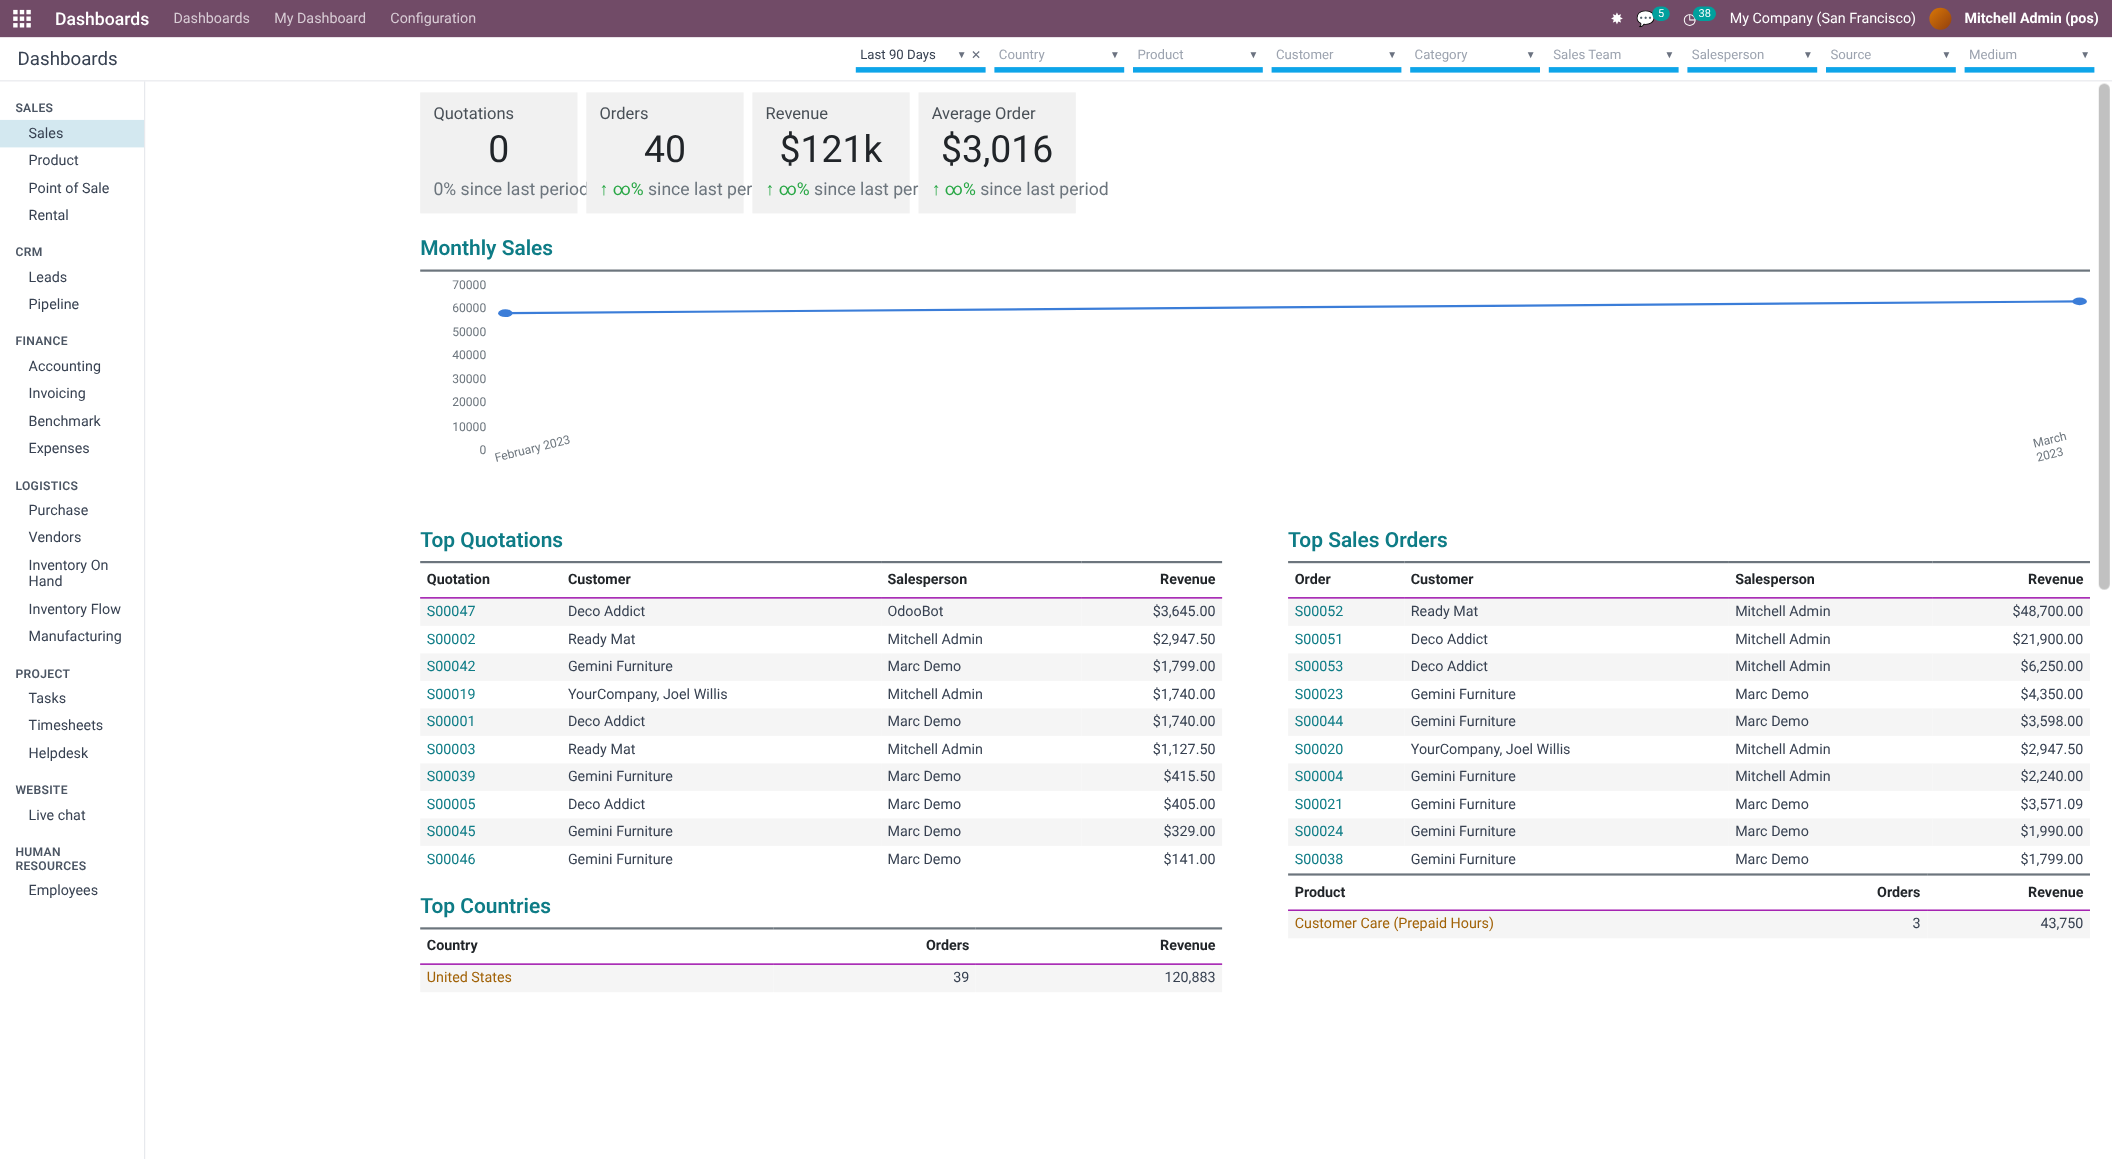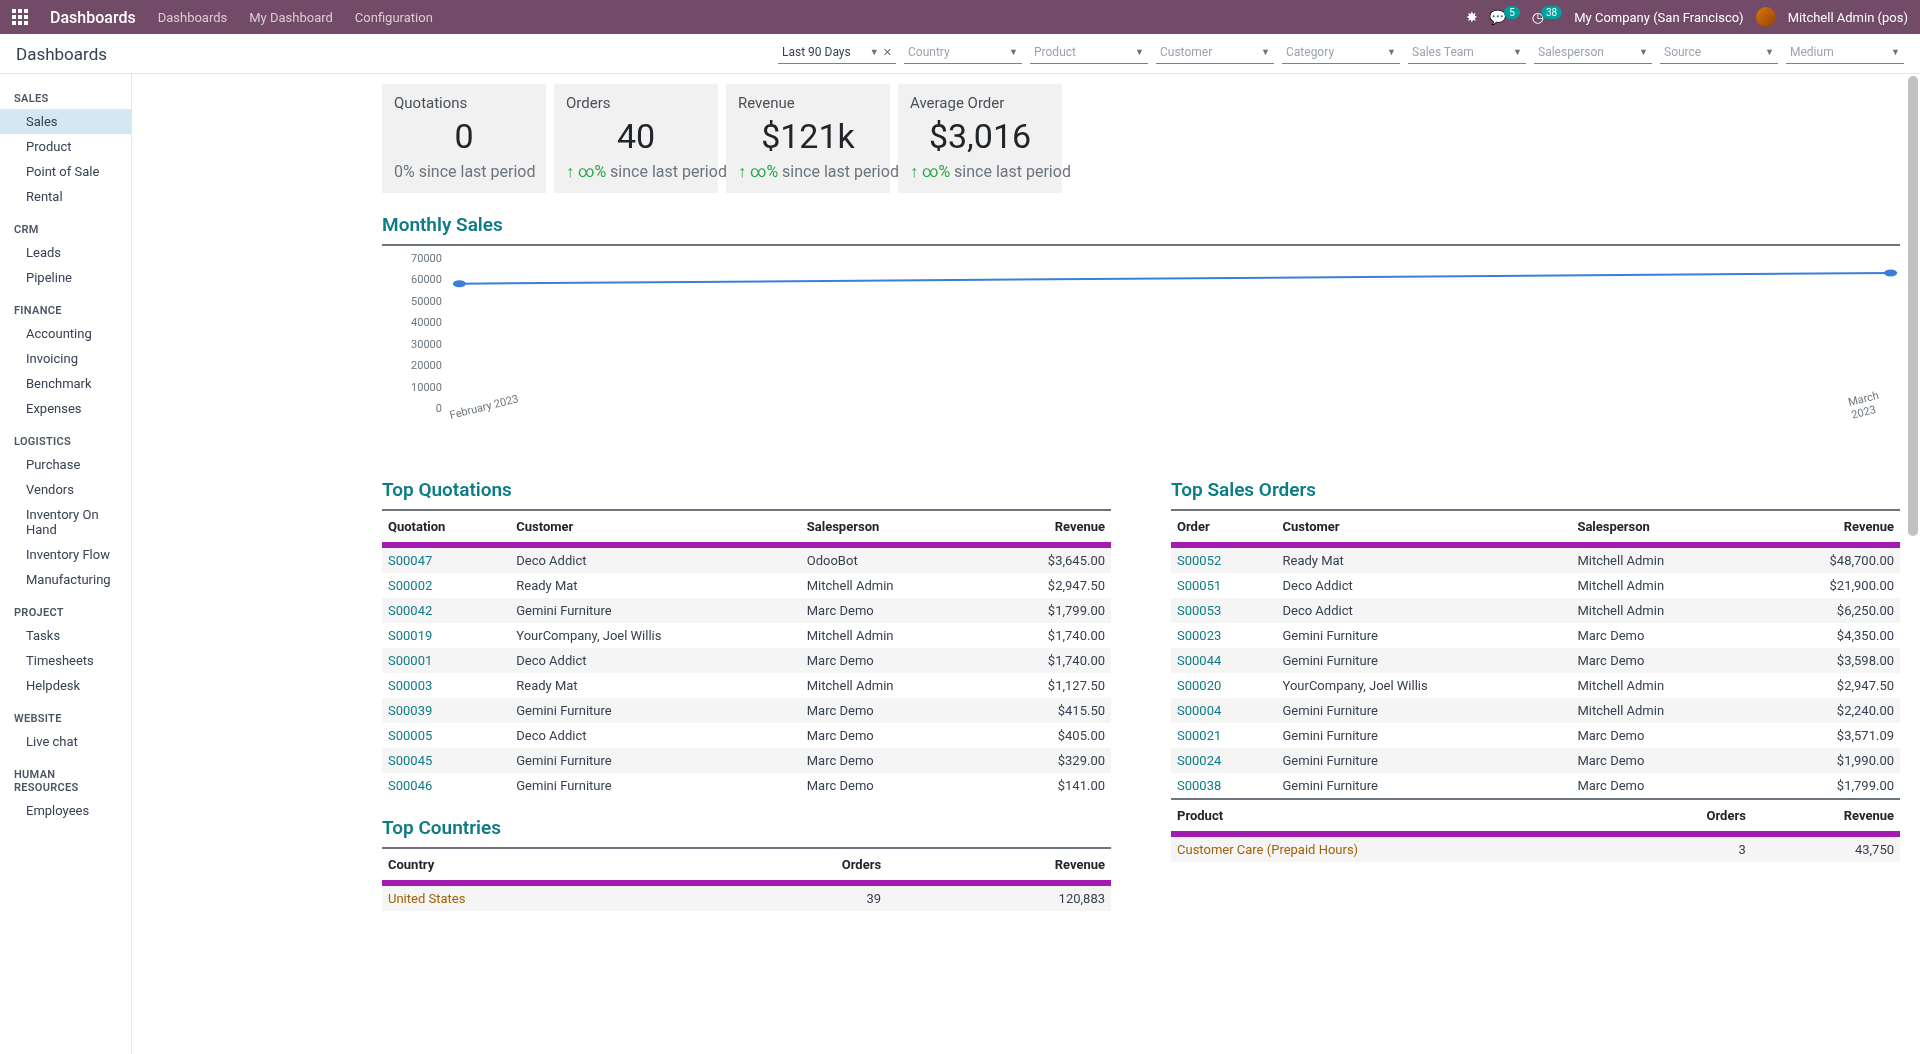--- a/index.html
+++ b/index.html
@@ -13,38 +13,38 @@
 .apps-icon span { background: #fff; width: 4px; height: 4px; }
 .brand { font-size: 16px; font-weight: 500; }
 .topnav a { color: #d9cdd6; text-decoration: none; font-size: 13px; }
 .nav-icon { display: inline-flex; align-items: center; font-size: 14px; position: relative; }
 .badge { background: #00A09D; color: #fff; font-size: 10px; padding: 1px 5px; border-radius: 8px; position: relative; top: -5px; margin-left: -3px; }
 .avatar { width: 20px; height: 20px; border-radius: 50%; background: linear-gradient(135deg, #d97706, #92400e); display: inline-block; }
 
 
 .filterbar { background: #fff; height: 40px; display: flex; align-items: center; padding: 0 16px; border-bottom: 1px solid #e5e7eb; gap: 8px; }
 .page-title { font-size: 17px; color: #374151; margin-right: auto; }
-.filter-select { position: relative; display: flex; align-items: center; border-bottom: 1px solid #0ea5e9; padding: 2px 4px 4px 4px; min-width: 118px; color: #9ca3af; font-size: 12px; }
+.filter-select { position: relative; display: flex; align-items: center; border-bottom: 5px solid #0ea5e9; padding: 2px 4px 4px 4px; min-width: 118px; color: #9ca3af; font-size: 12px; }
 .filter-select.active { color: #374151; }
 .filter-select .chev { margin-left: auto; font-size: 9px; color: #6b7280; }
 .filter-select .clear { font-size: 11px; color: #6b7280; margin-left: 4px; cursor: pointer; }
 
 
 .main-wrap { display: flex; height: calc(100vh - 74px); }
 .sidebar { width: 132px; border-right: 1px solid #e5e7eb; overflow-y: auto; padding: 10px 0; flex-shrink: 0; }
 .side-group { margin-bottom: 6px; }
 .side-header { font-size: 11px; font-weight: 600; color: #4b5563; padding: 8px 14px 4px; text-transform: uppercase; letter-spacing: 0.3px; }
 .side-item { padding: 5px 14px 5px 26px; font-size: 13px; color: #374151; cursor: pointer; }
 .side-item.active { background: #d3e8f0; }
 
 .content { flex: 1; overflow-y: auto; padding: 10px 20px 30px 250px; }
 
 
 .kpis { display: flex; gap: 8px; margin-bottom: 20px; }
-.kpi { background: #f1f1f1; padding: 10px 12px 12px; width: 164px; }
+.kpi { background: #f1f1f1; padding: 10px 12px 12px; width: 143px; }
 .kpi-label { font-size: 15px; color: #495057; margin-bottom: 4px; }
 .kpi-value { font-size: 34px; font-weight: 400; text-align: center; color: #212529; margin: 2px 0 6px; }
 .kpi-delta { font-size: 16px; color: #6c757d; white-space: nowrap; }
 .kpi-delta .up { color: #28a745; }
 
 
 .section-title { color: #0e7c86; font-size: 19px; font-weight: 600; margin: 18px 0 8px; }
 
 
 .chart-box { border-top: 2px solid #6c757d; padding-top: 12px; position: relative; height: 190px; }
@@ -52,21 +52,21 @@
 .y-tick { position: absolute; right: calc(100% + 8px); font-size: 11px; color: #6c757d; transform: translateY(-50%); }
 .x-tick { position: absolute; bottom: -14px; font-size: 11px; color: #6c757d; transform: rotate(-14deg); transform-origin: left; }
 svg.plot { width: 100%; height: 100%; }
 
 
 .two-col { display: flex; gap: 60px; margin-top: 26px; }
 .col { flex: 1; }
 
 
 table.data { width: 100%; border-collapse: collapse; font-size: 13px; border-top: 2px solid #6c757d; }
-table.data th { text-align: left; font-weight: 700; padding: 8px 6px; border-bottom: 6px solid #a21caf; color: #212529; }
+table.data th { text-align: left; font-weight: 700; padding: 8px 6px; border-bottom: 1px solid #a21caf; color: #212529; }
 table.data th.num, table.data td.num { text-align: right; }
 table.data td { padding: 5px 6px; }
 table.data tbody tr:nth-child(odd) { background: #f5f5f5; }
 .link { color: #0e7c86; cursor: pointer; }
 .linkred { color: #a16207; cursor: pointer; }
 
 
 .scroll-thumb { position: fixed; right: 2px; top: 76px; width: 10px; height: 460px; background: #c1c1c1; border-radius: 5px; }
 </style>
 </head>
@@ -89,21 +89,21 @@
     <a href="#">Dashboards</a>
     <a href="#">My Dashboard</a>
     <a href="#">Configuration</a>
   </div>
   <div class="topnav-right">
     <span class="nav-icon">✸</span>
     <span class="nav-icon">💬<span class="badge">5</span></span>
     <span class="nav-icon">◷<span class="badge">38</span></span>
     <span style="font-size:13px;">My Company (San Francisco)</span>
     <span class="avatar"></span>
-    <span style="font-size:13px;">Mitchell Admin (pos)</span>
+    <span style="font-size:13px;font-weight:bold;">Mitchell Admin (pos)</span>
   </div>
 </div>
 
 <div class="filterbar">
   <div class="page-title">Dashboards</div>
   <div class="filter-select active">
     <span>Last 90 Days</span>
     <span class="chev">▼</span>
     <span class="clear">✕</span>
   </div>

